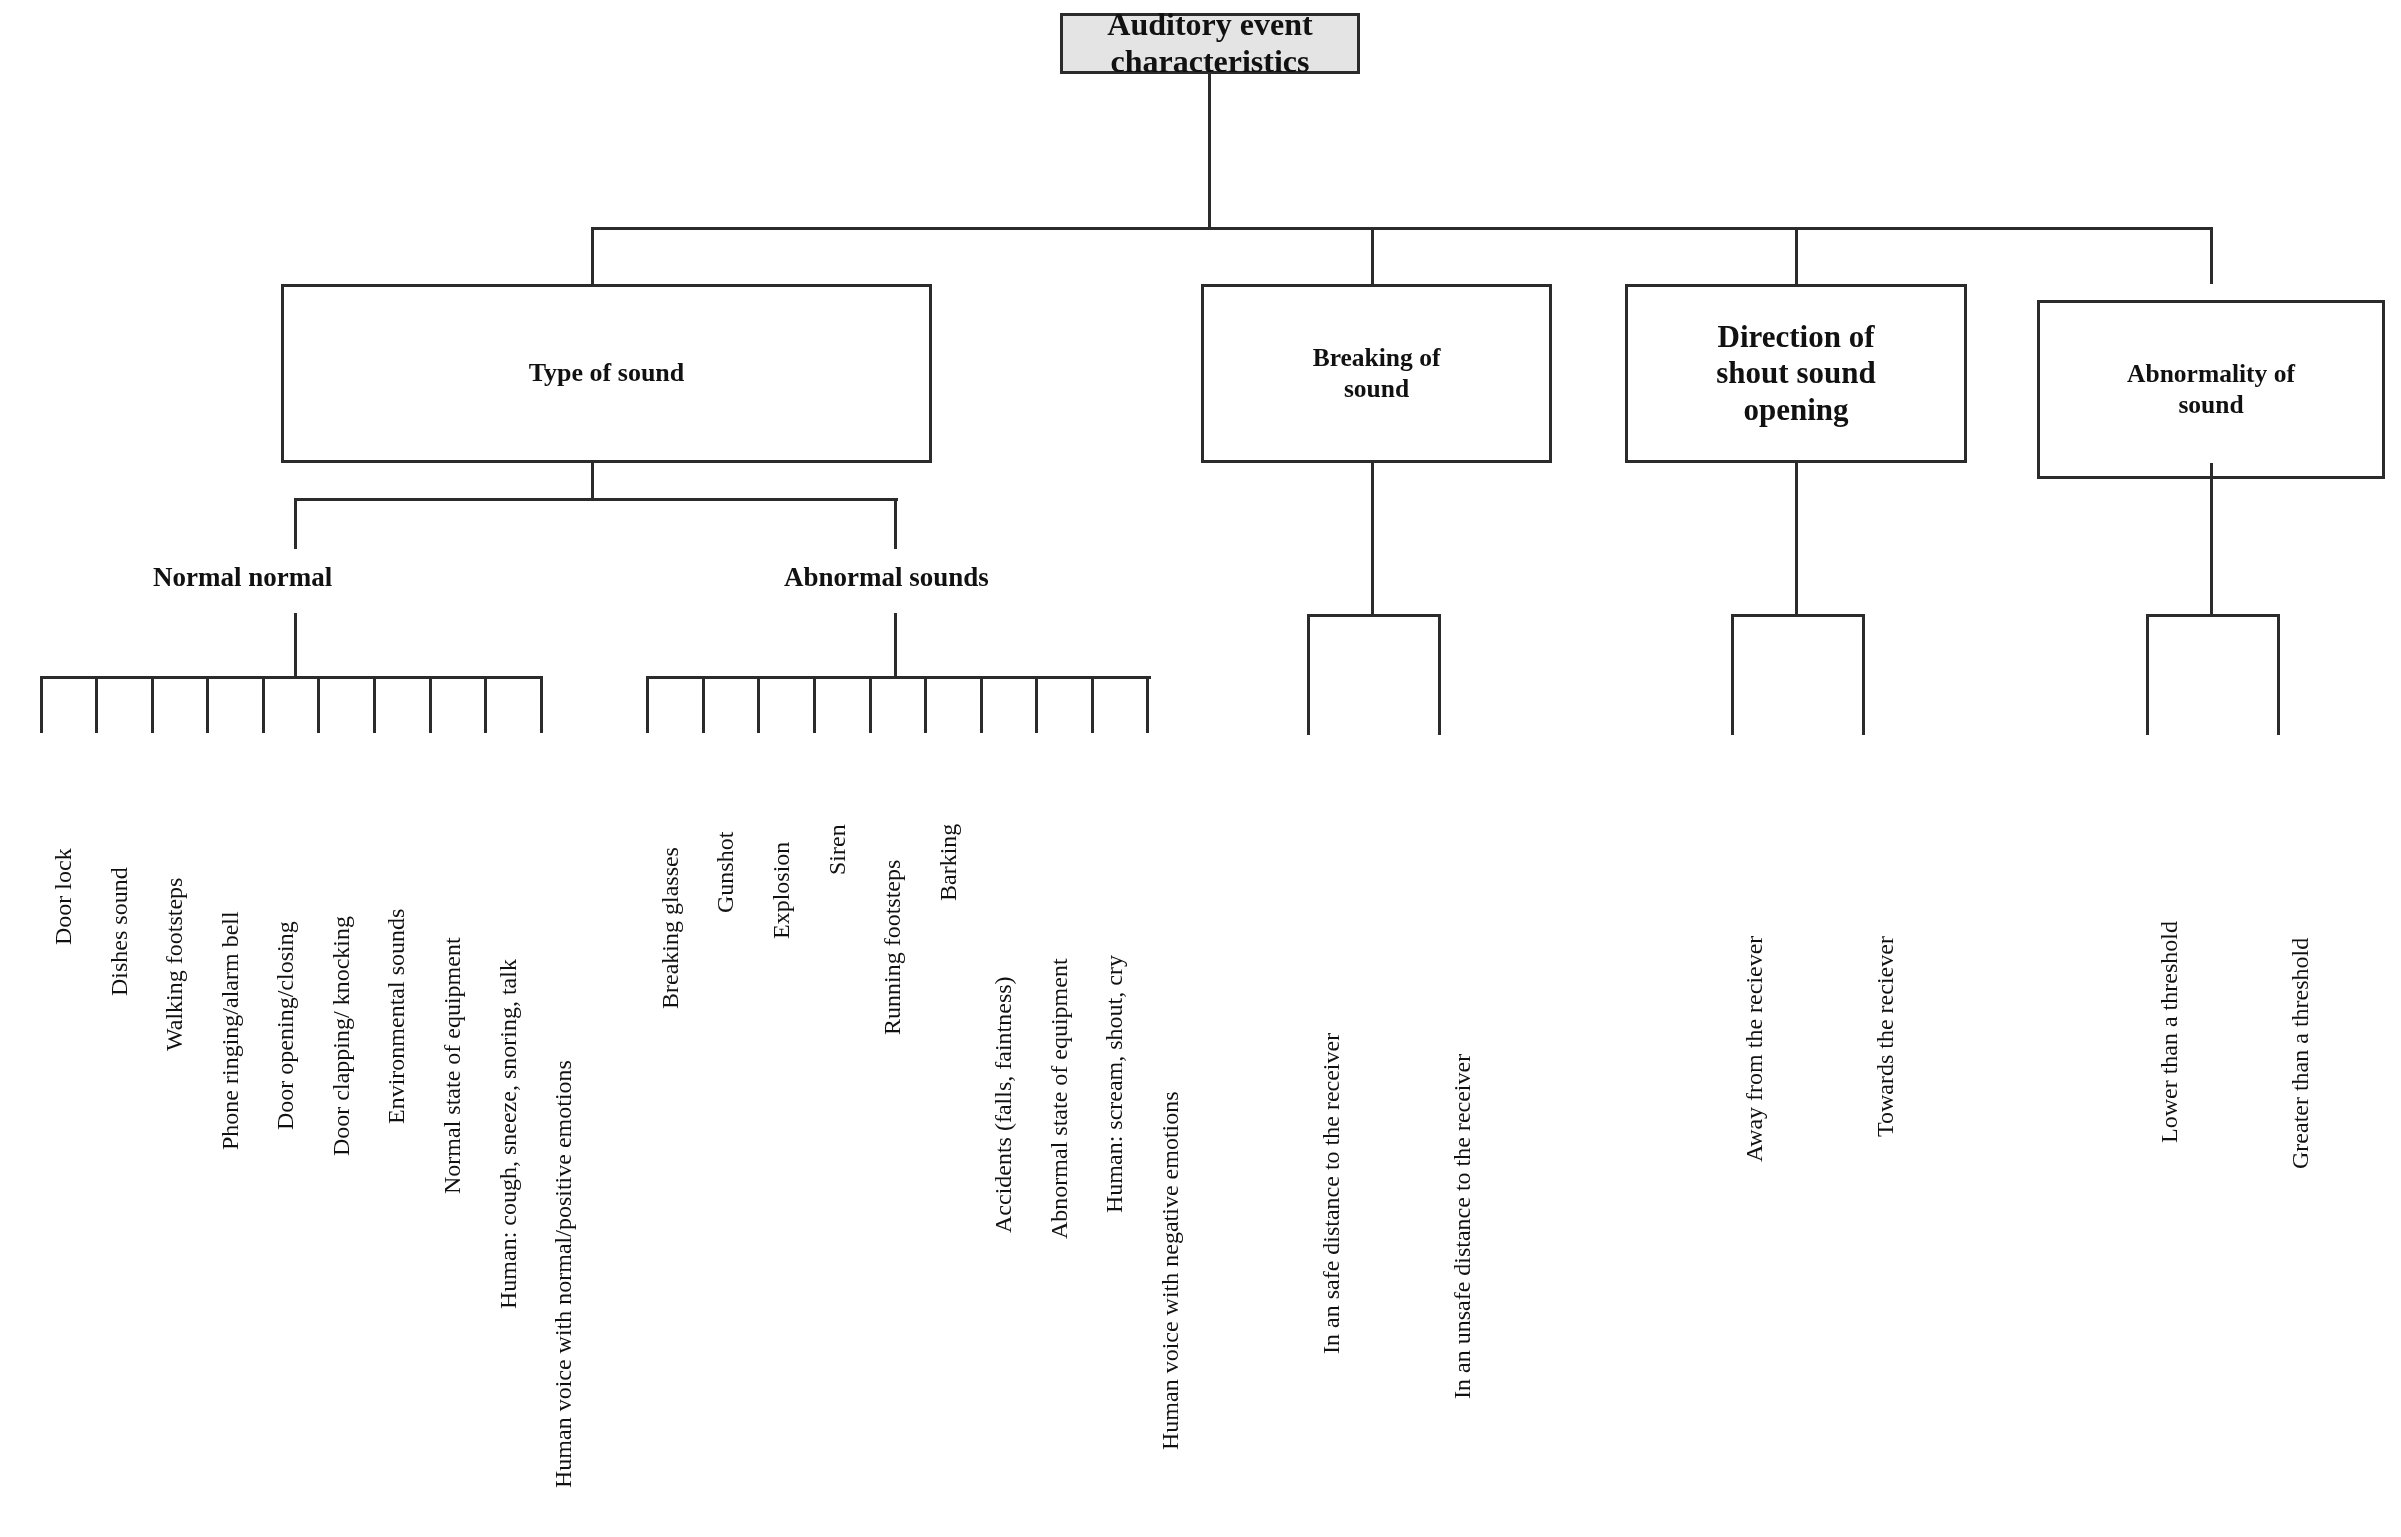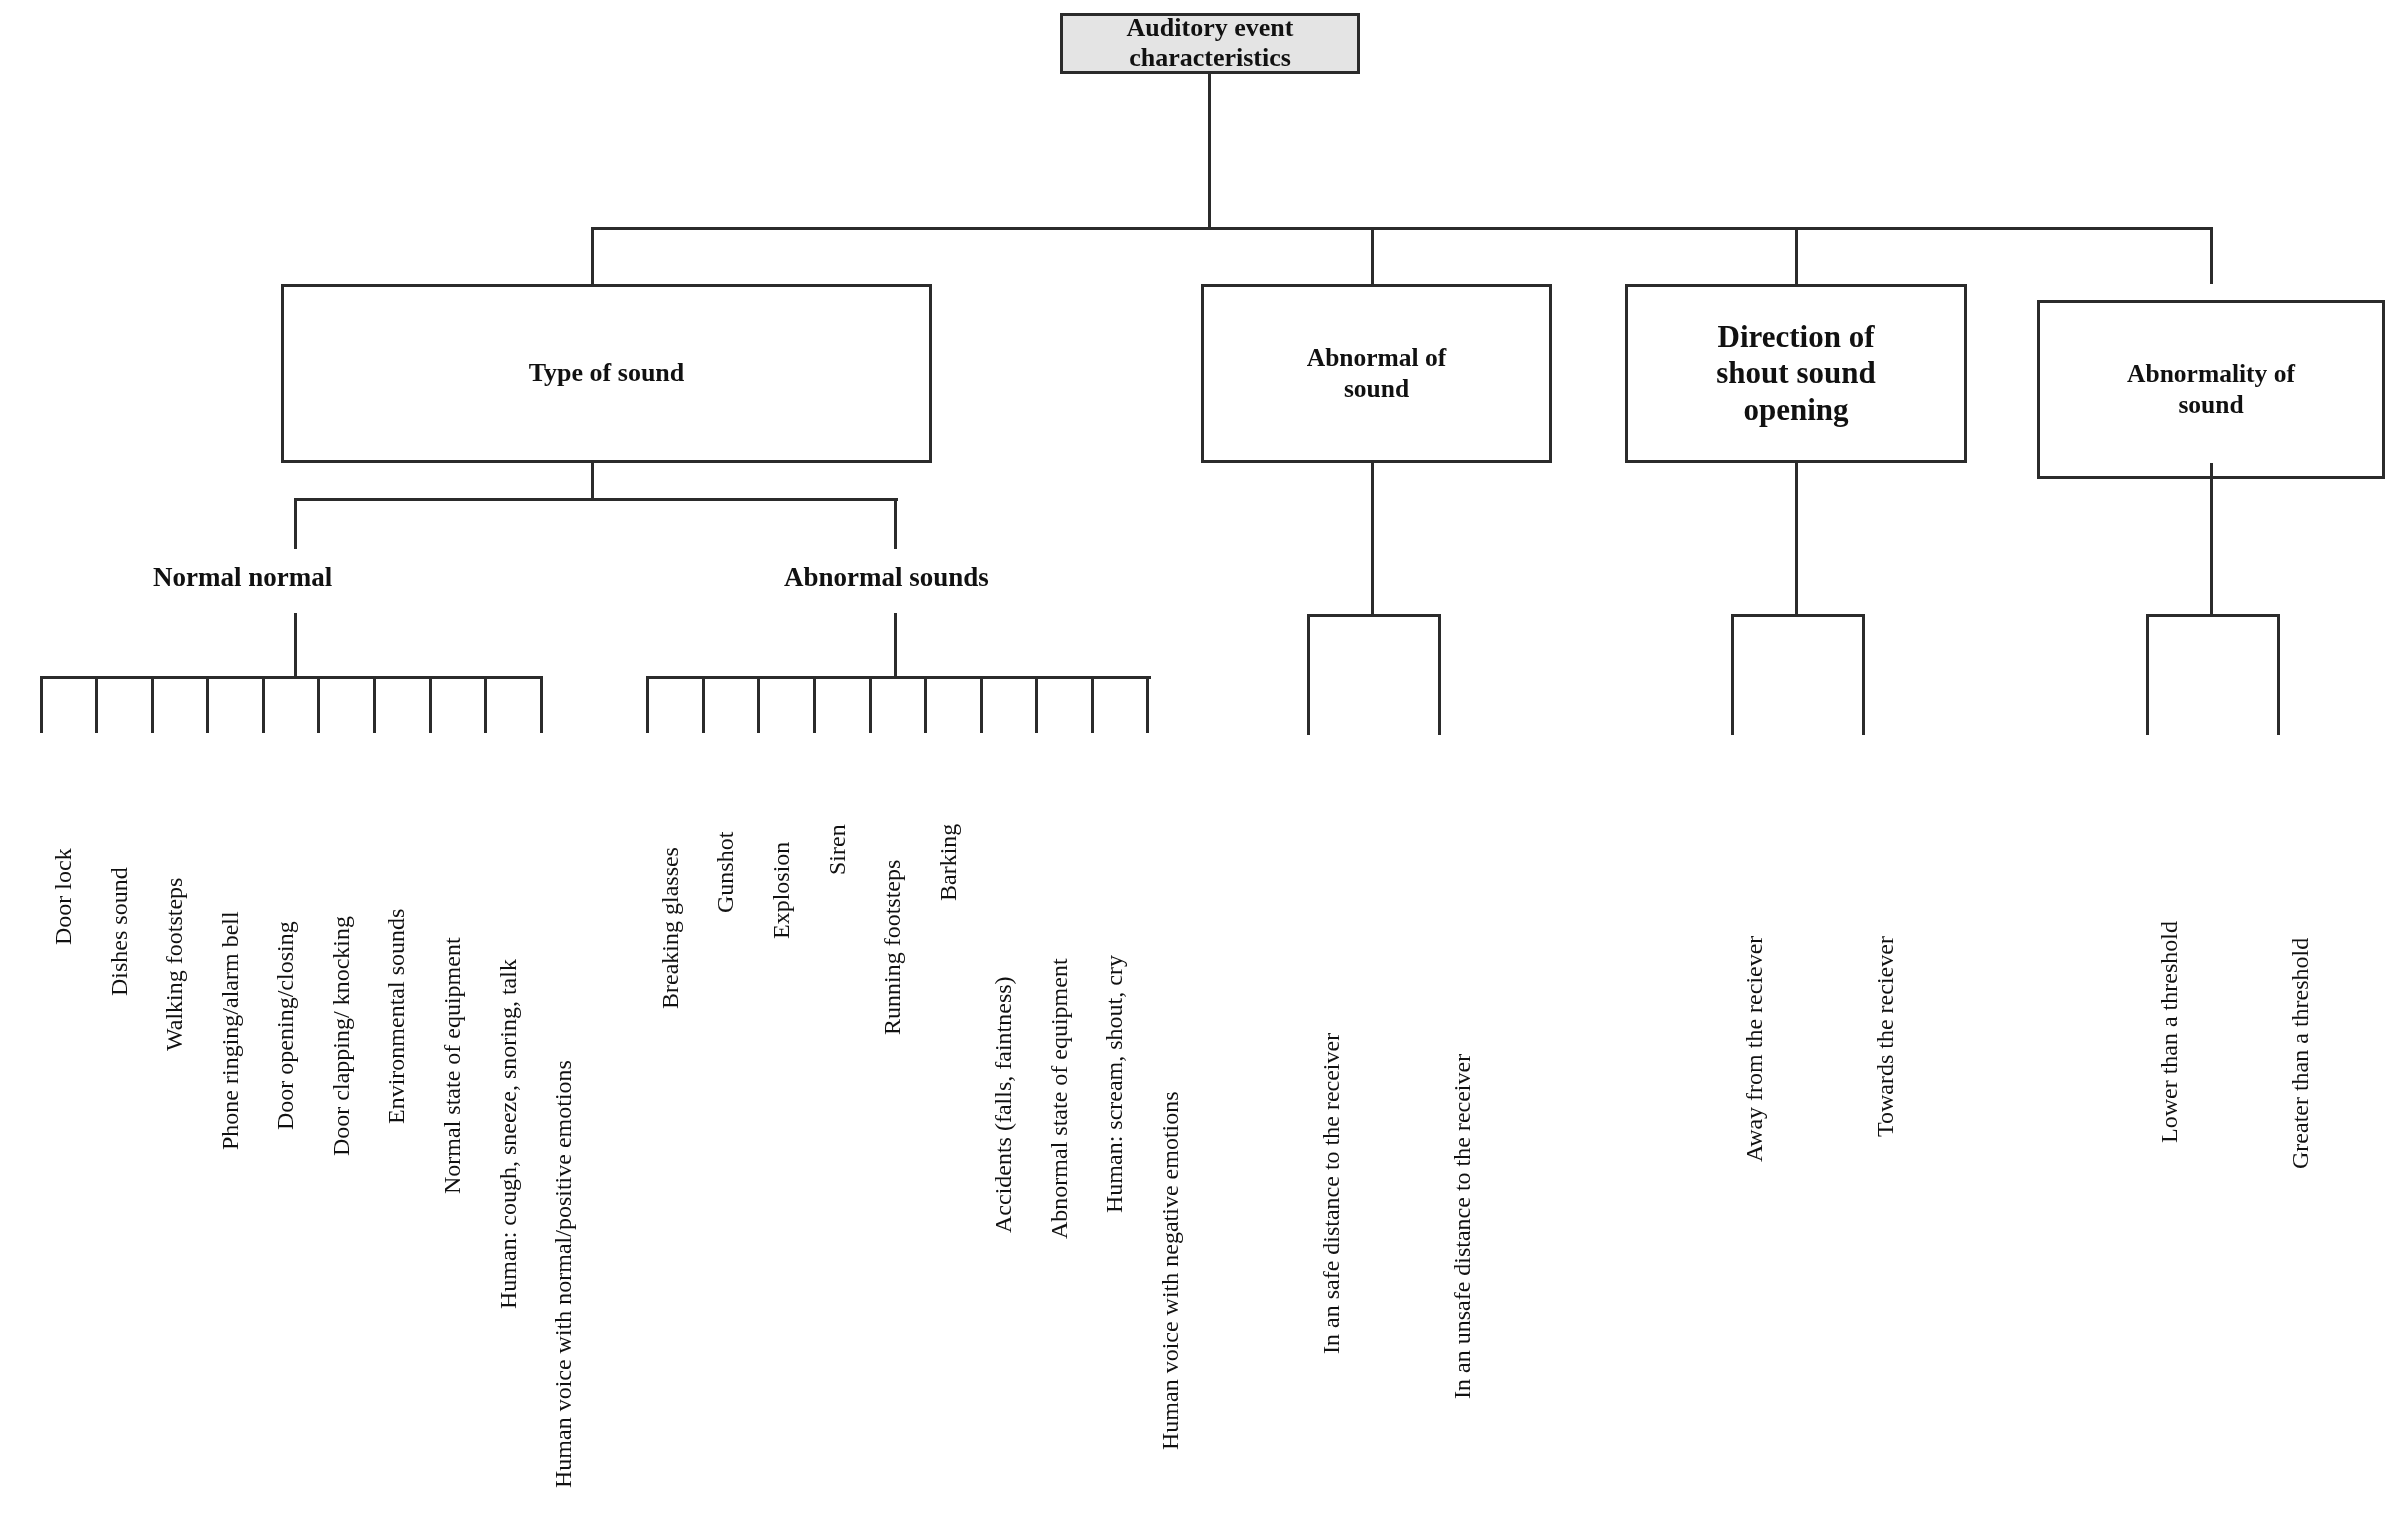--- a/index.html
+++ b/index.html
@@ -19,39 +19,39 @@
        white-space:nowrap;font-size:24px;line-height:1;font-weight:normal;}
 
   .nodelabel{position:absolute;font-weight:bold;white-space:nowrap;}
 </style>
 </head>
 <body>
 
 <div id="canvas">
 
   <div class="box root" style="left:1060px;top:12.8px;width:300px;height:61px;">
-    <span class="boxlabel" style="font-size:26px;">Auditory event characteristics</span>
+    <span class="boxlabel" style="font-size:32px;">Auditory event characteristics</span>
   </div>
 
   <div class="vline" style="left:1208px;top:73px;height:155px;"></div>
 
   <div class="hline" style="left:591px;top:227px;width:1622px;"></div>
 
   <div class="vline" style="left:591px;top:227px;height:57px;"></div>
   <div class="vline" style="left:1371px;top:227px;height:57px;"></div>
   <div class="vline" style="left:1795px;top:227px;height:57px;"></div>
   <div class="vline" style="left:2210px;top:227px;height:57px;"></div>
 
   <div class="box" style="left:281px;top:284px;width:651px;height:179px;">
     <span class="boxlabel" style="font-size:26px;">Type of sound</span>
   </div>
 
   <div class="box" style="left:1201px;top:284px;width:351px;height:179px;">
     <span class="boxlabel" style="font-size:25.5px;">
-      <span>Abnormal of</span><br>
+      <span>Breaking of</span><br>
       <span>sound</span>
     </span>
   </div>
 
   <div class="box" style="left:1625px;top:284px;width:342px;height:179px;">
     <span class="boxlabel" style="font-size:31px;">
       <span>Direction of</span><br>
       <span>shout sound</span><br>
       <span>opening</span>
     </span>

